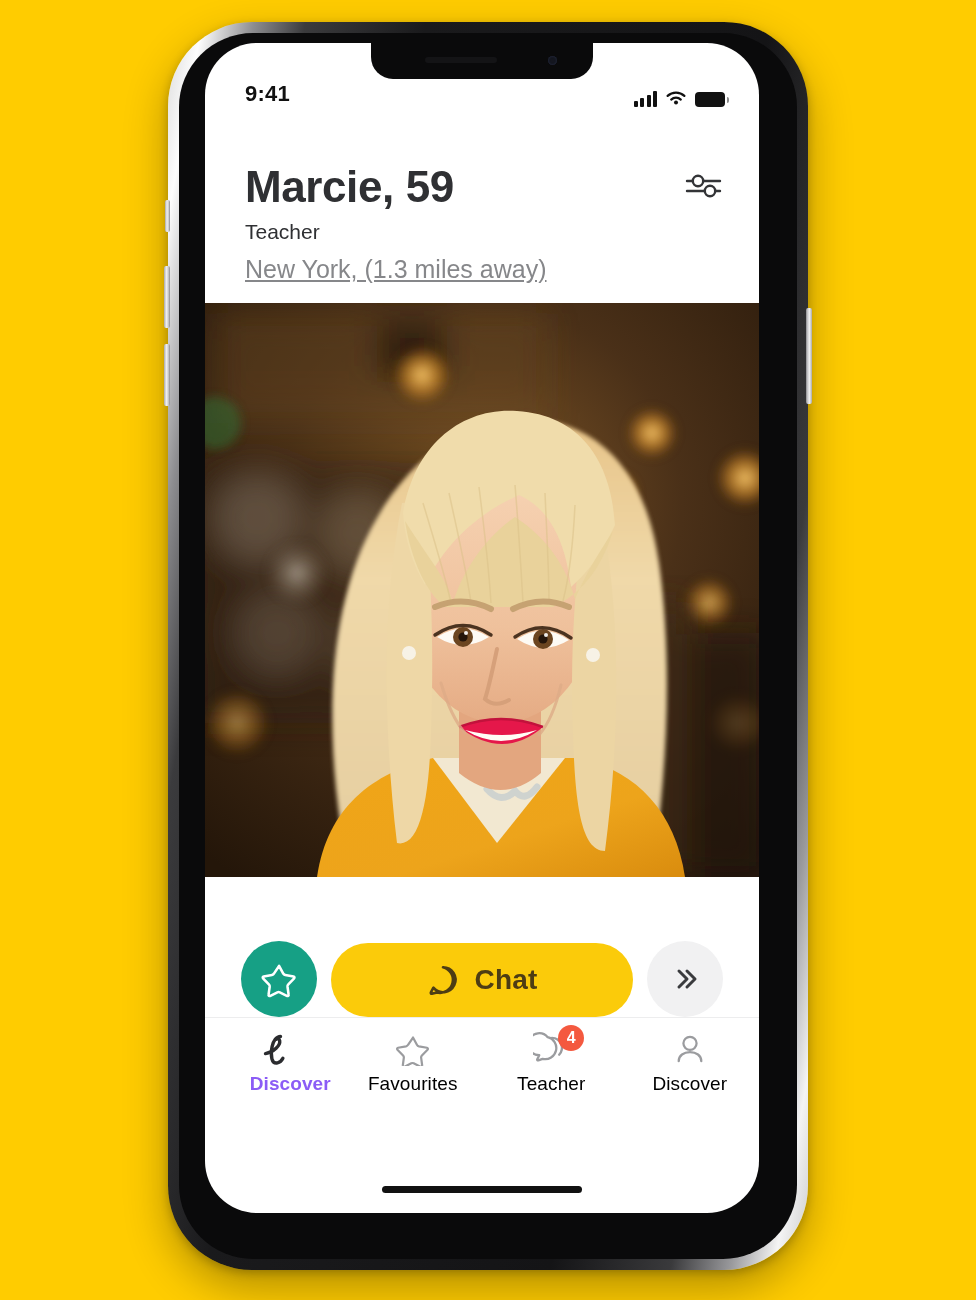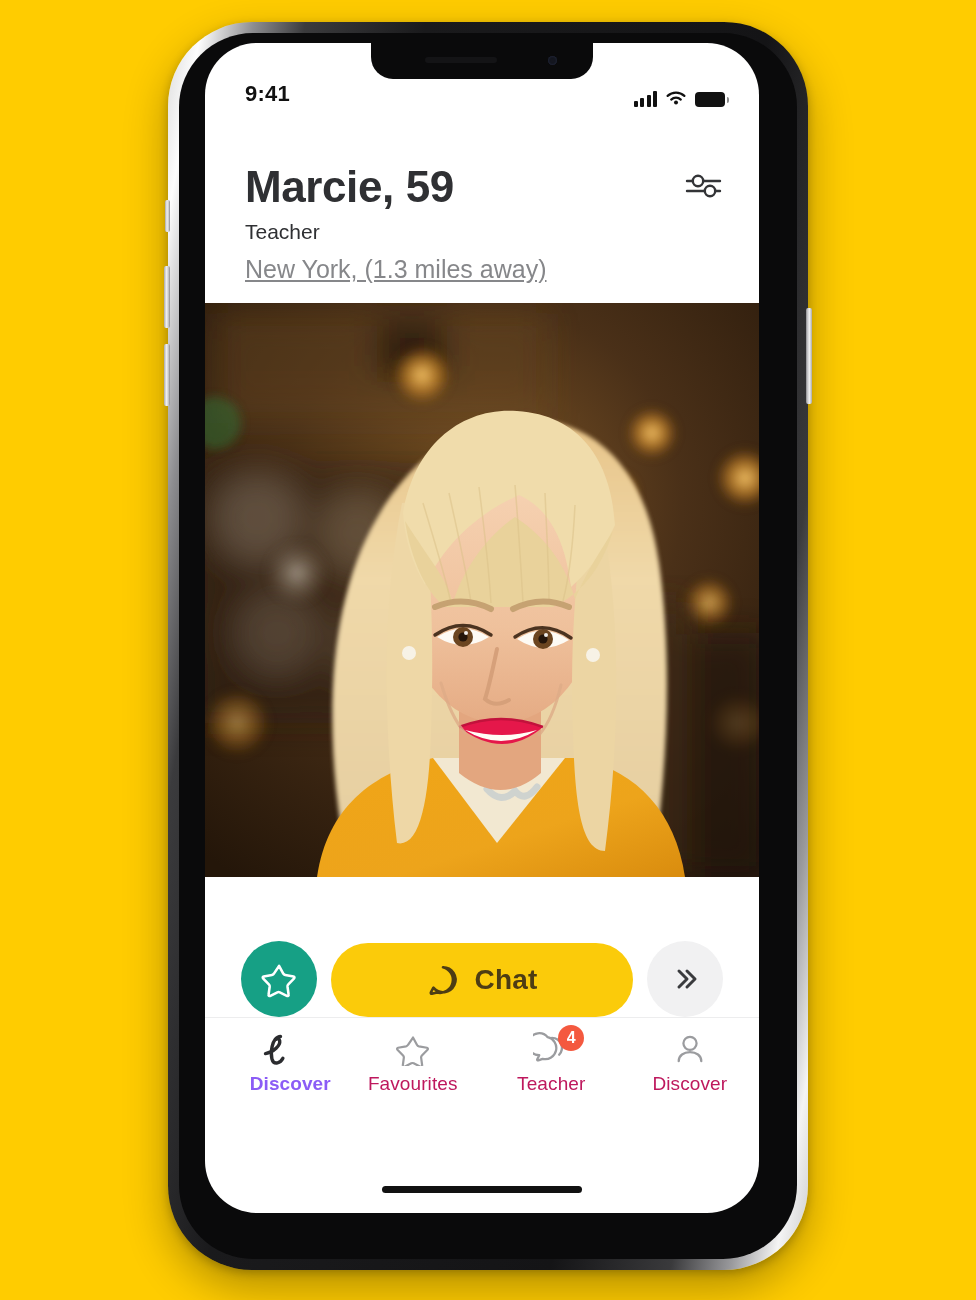--- a/index.html
+++ b/index.html
@@ -149,21 +149,21 @@
   .tabbar {
     border-top: 1px solid #ededee;
     height: 92px; display: flex; align-items: center;
   }
   .tab {
     flex: 1 1 0; display: flex; flex-direction: column;
     align-items: center; justify-content: center; gap: 7px;
     cursor: pointer; position: relative;
   }
   .tab .tab-icon { height: 34px; display:flex; align-items:center; justify-content:center; position: relative; }
-  .tab .tab-label { font-size: 19px; color: #be185d; letter-spacing: .1px; }
+  .tab .tab-label { font-size: 19px; color: #000000; letter-spacing: .1px; }
   .tab.active .tab-label { color: #8b5cf6; font-weight: bold; margin-left: 32px; }
   .badge {
     position: absolute; top: -7px; right: -15px;
     min-width: 26px; height: 26px; padding: 0 6px;
     border-radius: 13px; background: #F4593F;
     color: #fff; font-size: 16px; font-weight: bold;
     display: flex; align-items: center; justify-content: center;
     line-height: 1;
   }
 

